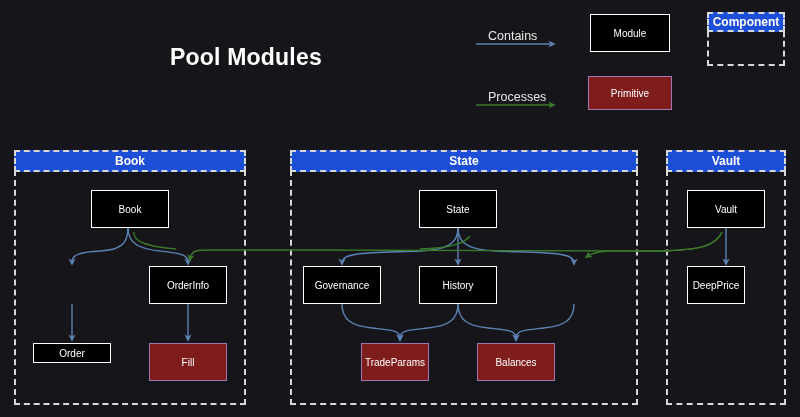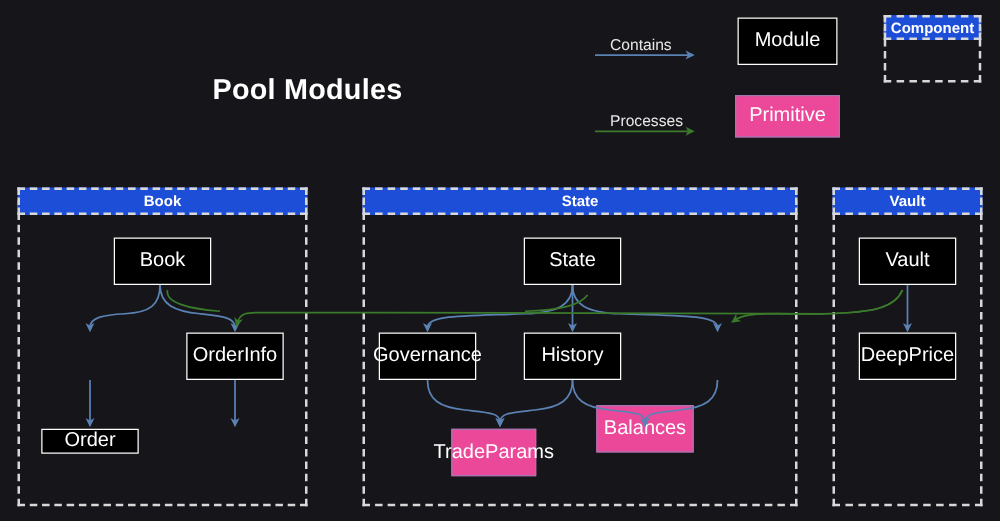--- a/index.html
+++ b/index.html
@@ -42,47 +42,47 @@
     display:flex;align-items:center;justify-content:center;
     white-space:nowrap;
   }
 
   
   .node{
     position:absolute;
     box-sizing:border-box;
     display:flex;align-items:center;justify-content:center;
     color:#ffffff;
-    font-size:16px;
+    font-size:10px;
     white-space:nowrap;
     text-align:center;
   }
   .node.module{
     background:#000000;
     border:1.5px solid #ffffff;
   }
   .node.primitive{
-    background:#ec4899;
+    background:#7f1d1d;
     border:1.5px solid #a077b0;
   }
 
   
   .legend-label{
     position:absolute;
     color:#e8e8e8;
     font-size:12.5px;
     white-space:nowrap;
   }
 </style>
 </head>
 <body style="background: rgb(22, 22, 26);">
 
 <div id="stage">
 
-  <div class="title" style="left:170px;top:58px;">Pool Modules</div>
+  <div class="title" style="left:170px;top:44px;">Pool Modules</div>
 
   <div class="legend-label" style="left:488px;top:29px;">Contains</div>
   <div class="legend-label" style="left:488px;top:90px;">Processes</div>
 
   <div class="node module" style="left:590px;top:14px;width:80px;height:38px;">
     <span>Module</span>
   </div>
 
   <div class="node primitive" style="left:588px;top:76px;width:84px;height:34px;">
     <span>Primitive</span>
@@ -98,49 +98,52 @@
 
   <div class="node module" style="left:91px;top:190px;width:78px;height:38px;">
     <span>Book</span>
   </div>
   <div class="node module" style="left:149px;top:266px;width:78px;height:38px;">
     <span>OrderInfo</span>
   </div>
   <div class="node module" style="left:33px;top:343px;width:78px;height:20px;">
     <span>Order</span>
   </div>
+  <div class="node primitive" style="left:149px;top:343px;width:78px;height:38px;">
+    <span>Fill</span>
+  </div>
 
   <div class="group" style="left:290px;top:150px;width:348px;height:255px;">
     <div class="group-header">State</div>
   </div>
 
   <div class="node module" style="left:419px;top:190px;width:78px;height:38px;">
     <span>State</span>
   </div>
   <div class="node module" style="left:419px;top:266px;width:78px;height:38px;">
     <span>History</span>
   </div>
   <div class="node module" style="left:303px;top:266px;width:78px;height:38px;">
     <span>Governance</span>
   </div>
   <div class="node primitive" style="left:361px;top:343px;width:68px;height:38px;">
     <span>TradeParams</span>
   </div>
-  <div class="node primitive" style="left:477px;top:324px;width:78px;height:38px;">
+  <div class="node primitive" style="left:477px;top:343px;width:78px;height:38px;">
     <span>Balances</span>
   </div>
 
   <div class="group" style="left:666px;top:150px;width:120px;height:255px;">
     <div class="group-header">Vault</div>
   </div>
 
   <div class="node module" style="left:687px;top:190px;width:78px;height:38px;">
     <span>Vault</span>
   </div>
-  <div class="node module" style="left:687px;top:266px;width:78px;height:38px;">
+  <div class="node module" style="left:687px;top:266px;width:58px;height:38px;">
     <span>DeepPrice</span>
   </div>
 
   <svg class="edges" viewBox="0 0 800 417">
     <defs>
       <marker id="ah-blue" markerWidth="9" markerHeight="9" refX="4.2" refY="4.2" orient="auto" markerUnits="userSpaceOnUse">
         <path d="M0.6,0.6 L8,4.2 L0.6,7.8 L2.6,4.2 Z" fill="#5b82b4"></path>
       </marker>
       <marker id="ah-green" markerWidth="9" markerHeight="9" refX="4.2" refY="4.2" orient="auto" markerUnits="userSpaceOnUse">
         <path d="M0.6,0.6 L8,4.2 L0.6,7.8 L2.6,4.2 Z" fill="#3a7a2a"></path>

